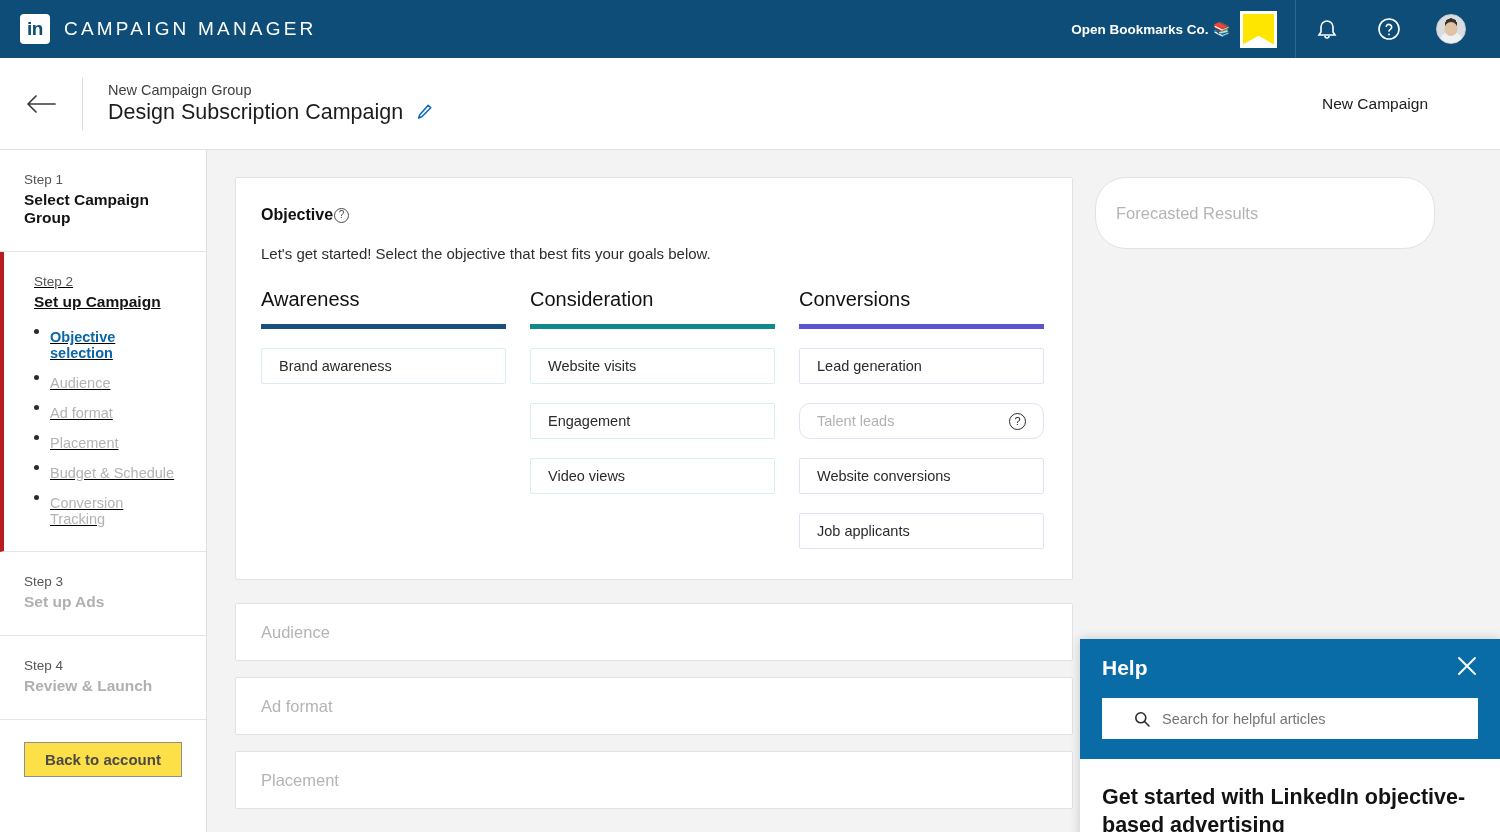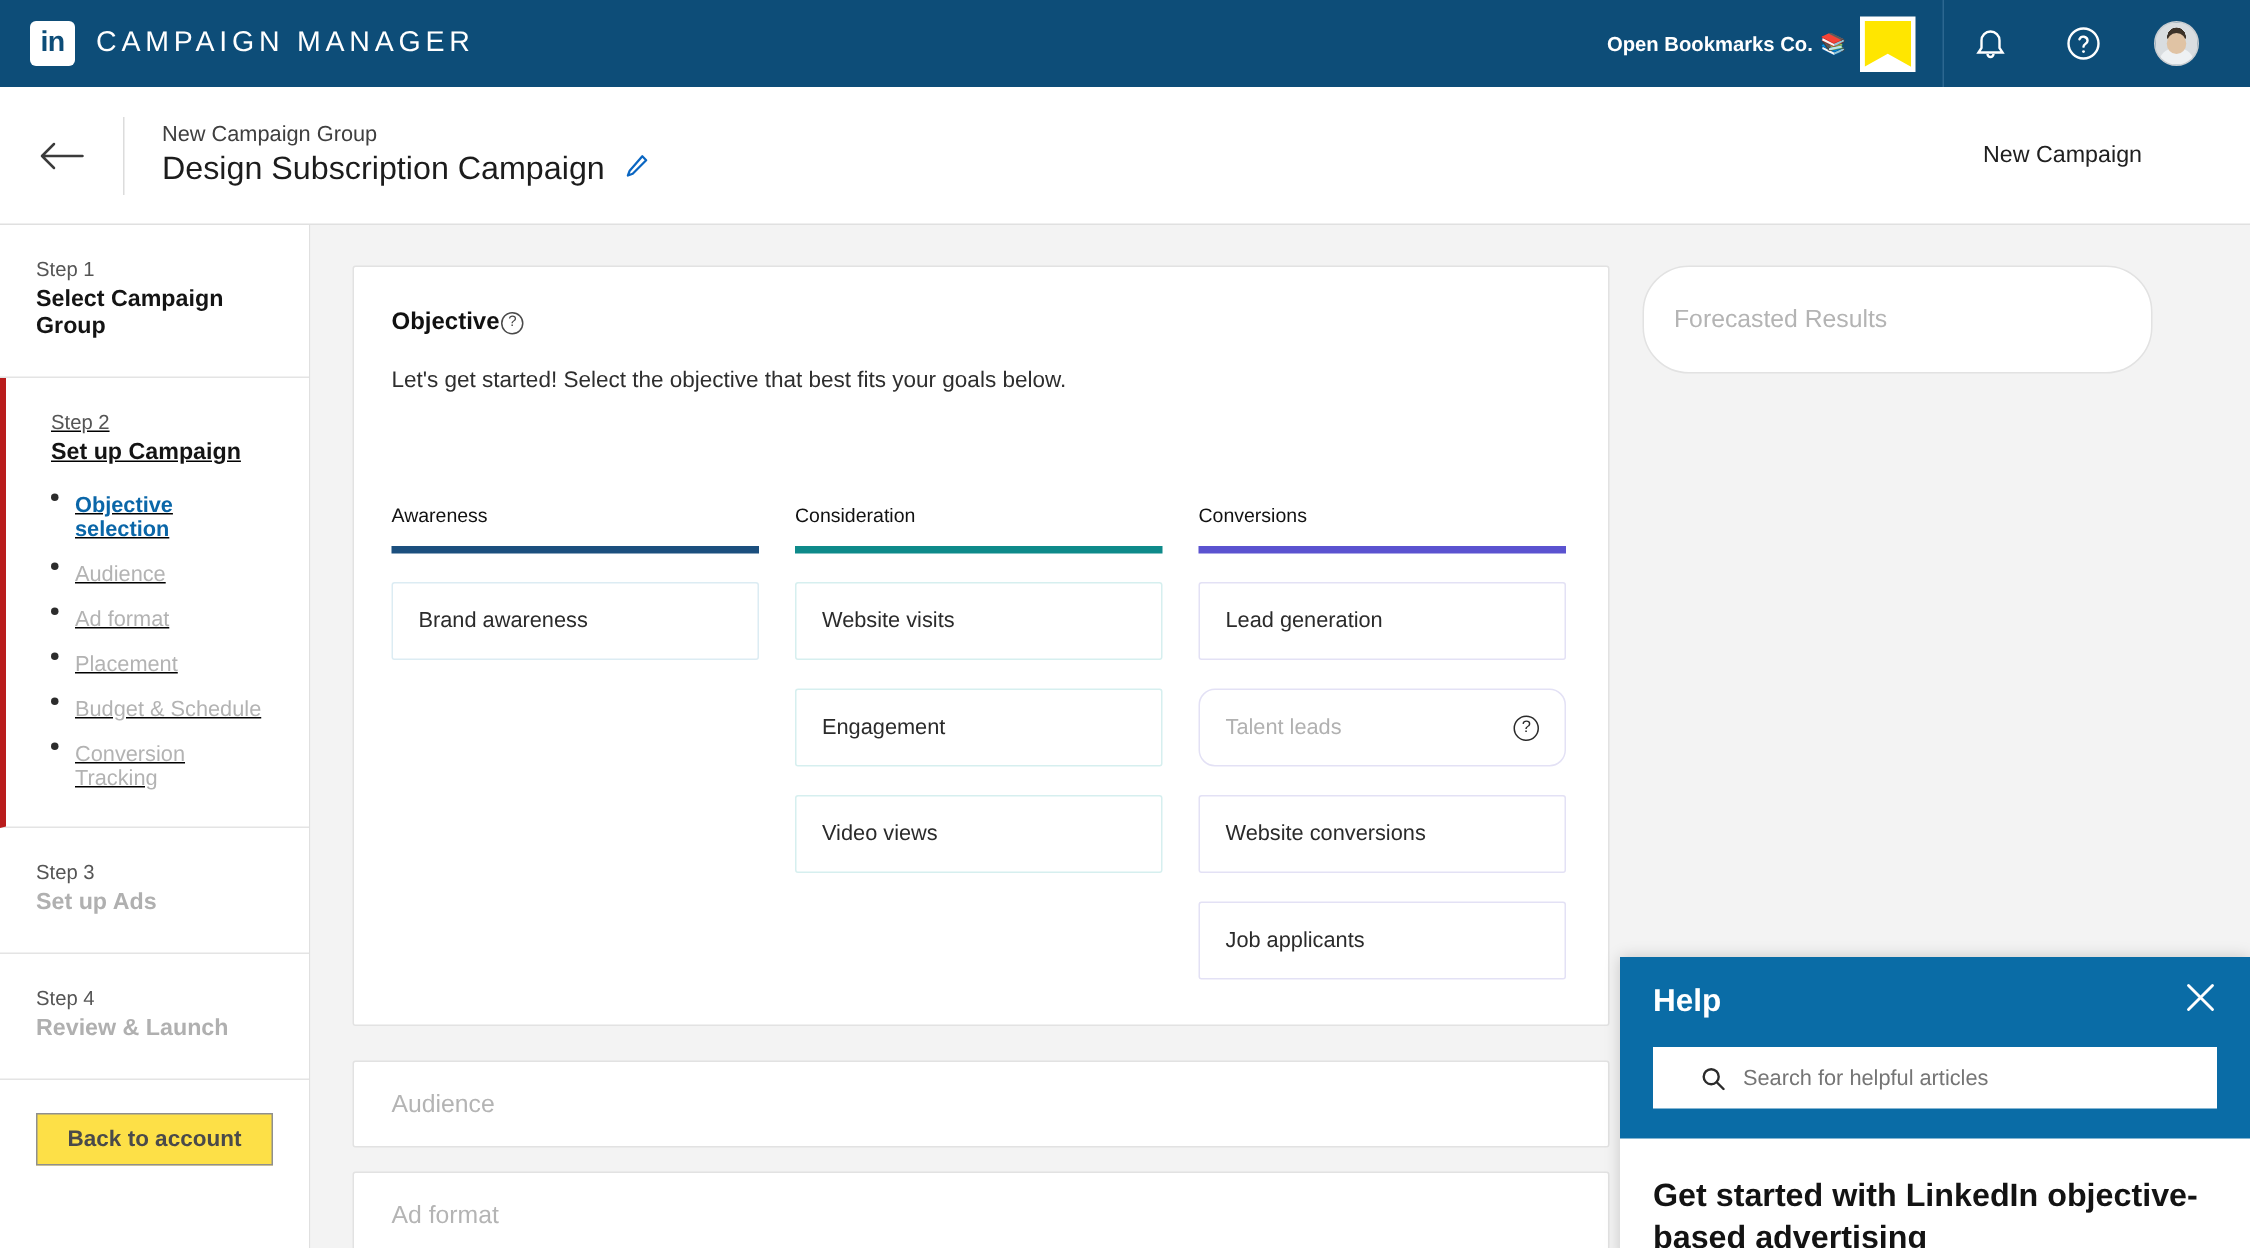--- a/index.html
+++ b/index.html
@@ -139,24 +139,24 @@
   }
   .q-circle {
     display: inline-flex; align-items: center; justify-content: center;
     width: 15px; height: 15px; border-radius: 50%;
     border: 1.3px solid #4a4a4a; font-size: 10px; color: #4a4a4a;
     font-weight: normal; line-height: 1;
   }
   .obj-sub { font-size: 15px; color: #2e2e2e; margin-top: 21px; }
   .cols { display: flex; gap: 24px; margin-top: 26px; }
   .col { width: 245px; }
-  .col-head { font-size: 13px; color: #111; padding-bottom: 13px; margin-top: 48px; }
+  .col-head { font-size: 20px; color: #111; padding-bottom: 13px; }
   .col-rule { height: 5px; width: 100%; }
   .opt {
-    height: 52px; border: 1px solid #d9d9d9; background: #fff;
+    height: 36px; border: 1px solid #d9d9d9; background: #fff;
     display: flex; align-items: center; padding: 0 17px;
     font-size: 14.5px; color: #2b2b2b; margin-top: 19px;
     border-radius: 2px; cursor: pointer;
   }
   .opt.disabled { color: #b1b1b1; cursor: default; border-radius: 11px; }
   .opt .tail { margin-left: auto; }
   .opt .q-circle { border-color: #2a2a2a; color: #2a2a2a; width: 17px; height: 17px; font-size: 11px; }
 
   .collapsed {
     height: 58px; display: flex; align-items: center; padding: 0 25px;

